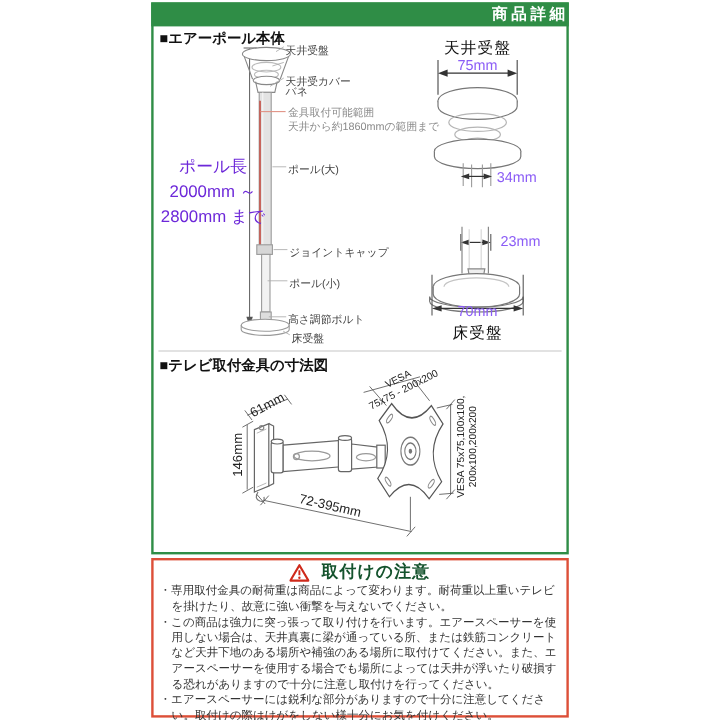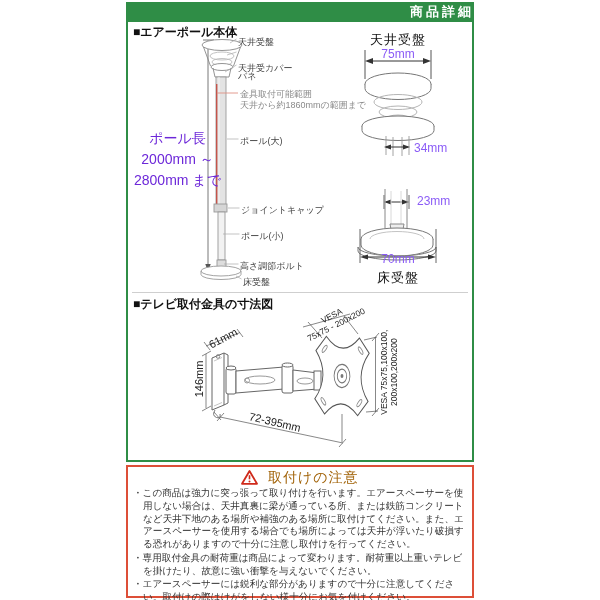--- a/index.html
+++ b/index.html
@@ -18,22 +18,22 @@
   .plabel.gray{color:#8a8a8a;}
   .dim{font-size:12px;color:#8b5cf6;white-space:nowrap;}
   .dtitle{font-size:13px;color:#111;letter-spacing:1px;}
   .ctr{text-align:center;}
   .rot{transform-origin:center center;white-space:nowrap;}
   .bdim{font-size:11px;color:#222;}
   .vesa{font-size:8.5px;line-height:1.2;color:#222;text-align:center;}
   .caution-box{left:126px;top:465px;width:348px;height:133px;border:2px solid #dd4f38;
                box-sizing:border-box;background:#fff;}
   .caution-title-row{left:126px;top:468px;width:348px;text-align:center;}
-  .caution-title{display:inline-block;vertical-align:middle;color:#a16207;
-                 font-weight:normal;font-size:14px;letter-spacing:1px;margin-left:5px;}
+  .caution-title{display:inline-block;vertical-align:middle;color:#14532d;
+                 font-weight:bold;font-size:14px;letter-spacing:1px;margin-left:5px;}
   .warn-icon{display:inline-block;vertical-align:middle;}
   .bullets{left:133px;top:487px;width:334px;font-size:9.6px;line-height:1.33;color:#333;}
   .bullets .item{padding-left:10px;text-indent:-10px;margin:0 0 1px 0;}
   svg{display:block;}
 </style>
 </head>
 <body>
 
 <div class="page">
 
@@ -252,19 +252,19 @@
     <span class="warn-icon">
       <svg width="17" height="15" viewBox="0 0 17 15">
         <polygon points="8.5,1 16,13.8 1,13.8" fill="none" stroke="#cf2a1b" stroke-width="1.8" stroke-linejoin="round"></polygon>
         <line x1="8.5" y1="5.2" x2="8.5" y2="9.3" stroke="#cf2a1b" stroke-width="1.6"></line>
         <circle cx="8.5" cy="11.4" r="1" fill="#cf2a1b"></circle>
       </svg>
     </span>
     <span class="caution-title">取付けの注意</span>
   </div>
   <div class="abs bullets">
+    <div class="item"><span>・</span><span>専用取付金具の耐荷重は商品によって変わります。耐荷重以上重いテレビを掛けたり、故意に強い衝撃を与えないでください。</span></div>
     <div class="item"><span>・</span><span>この商品は強力に突っ張って取り付けを行います。エアースペーサーを使用しない場合は、天井真裏に梁が通っている所、または鉄筋コンクリートなど天井下地のある場所や補強のある場所に取付けてください。また、エアースペーサーを使用する場合でも場所によっては天井が浮いたり破損する恐れがありますので十分に注意し取付けを行ってください。</span></div>
-    <div class="item"><span>・</span><span>専用取付金具の耐荷重は商品によって変わります。耐荷重以上重いテレビを掛けたり、故意に強い衝撃を与えないでください。</span></div>
     <div class="item"><span>・</span><span>エアースペーサーには鋭利な部分がありますので十分に注意してください。取付けの際はけがをしない様十分にお気を付けください。</span></div>
 
   </div>
 
 </div>
 
 </body></html>

